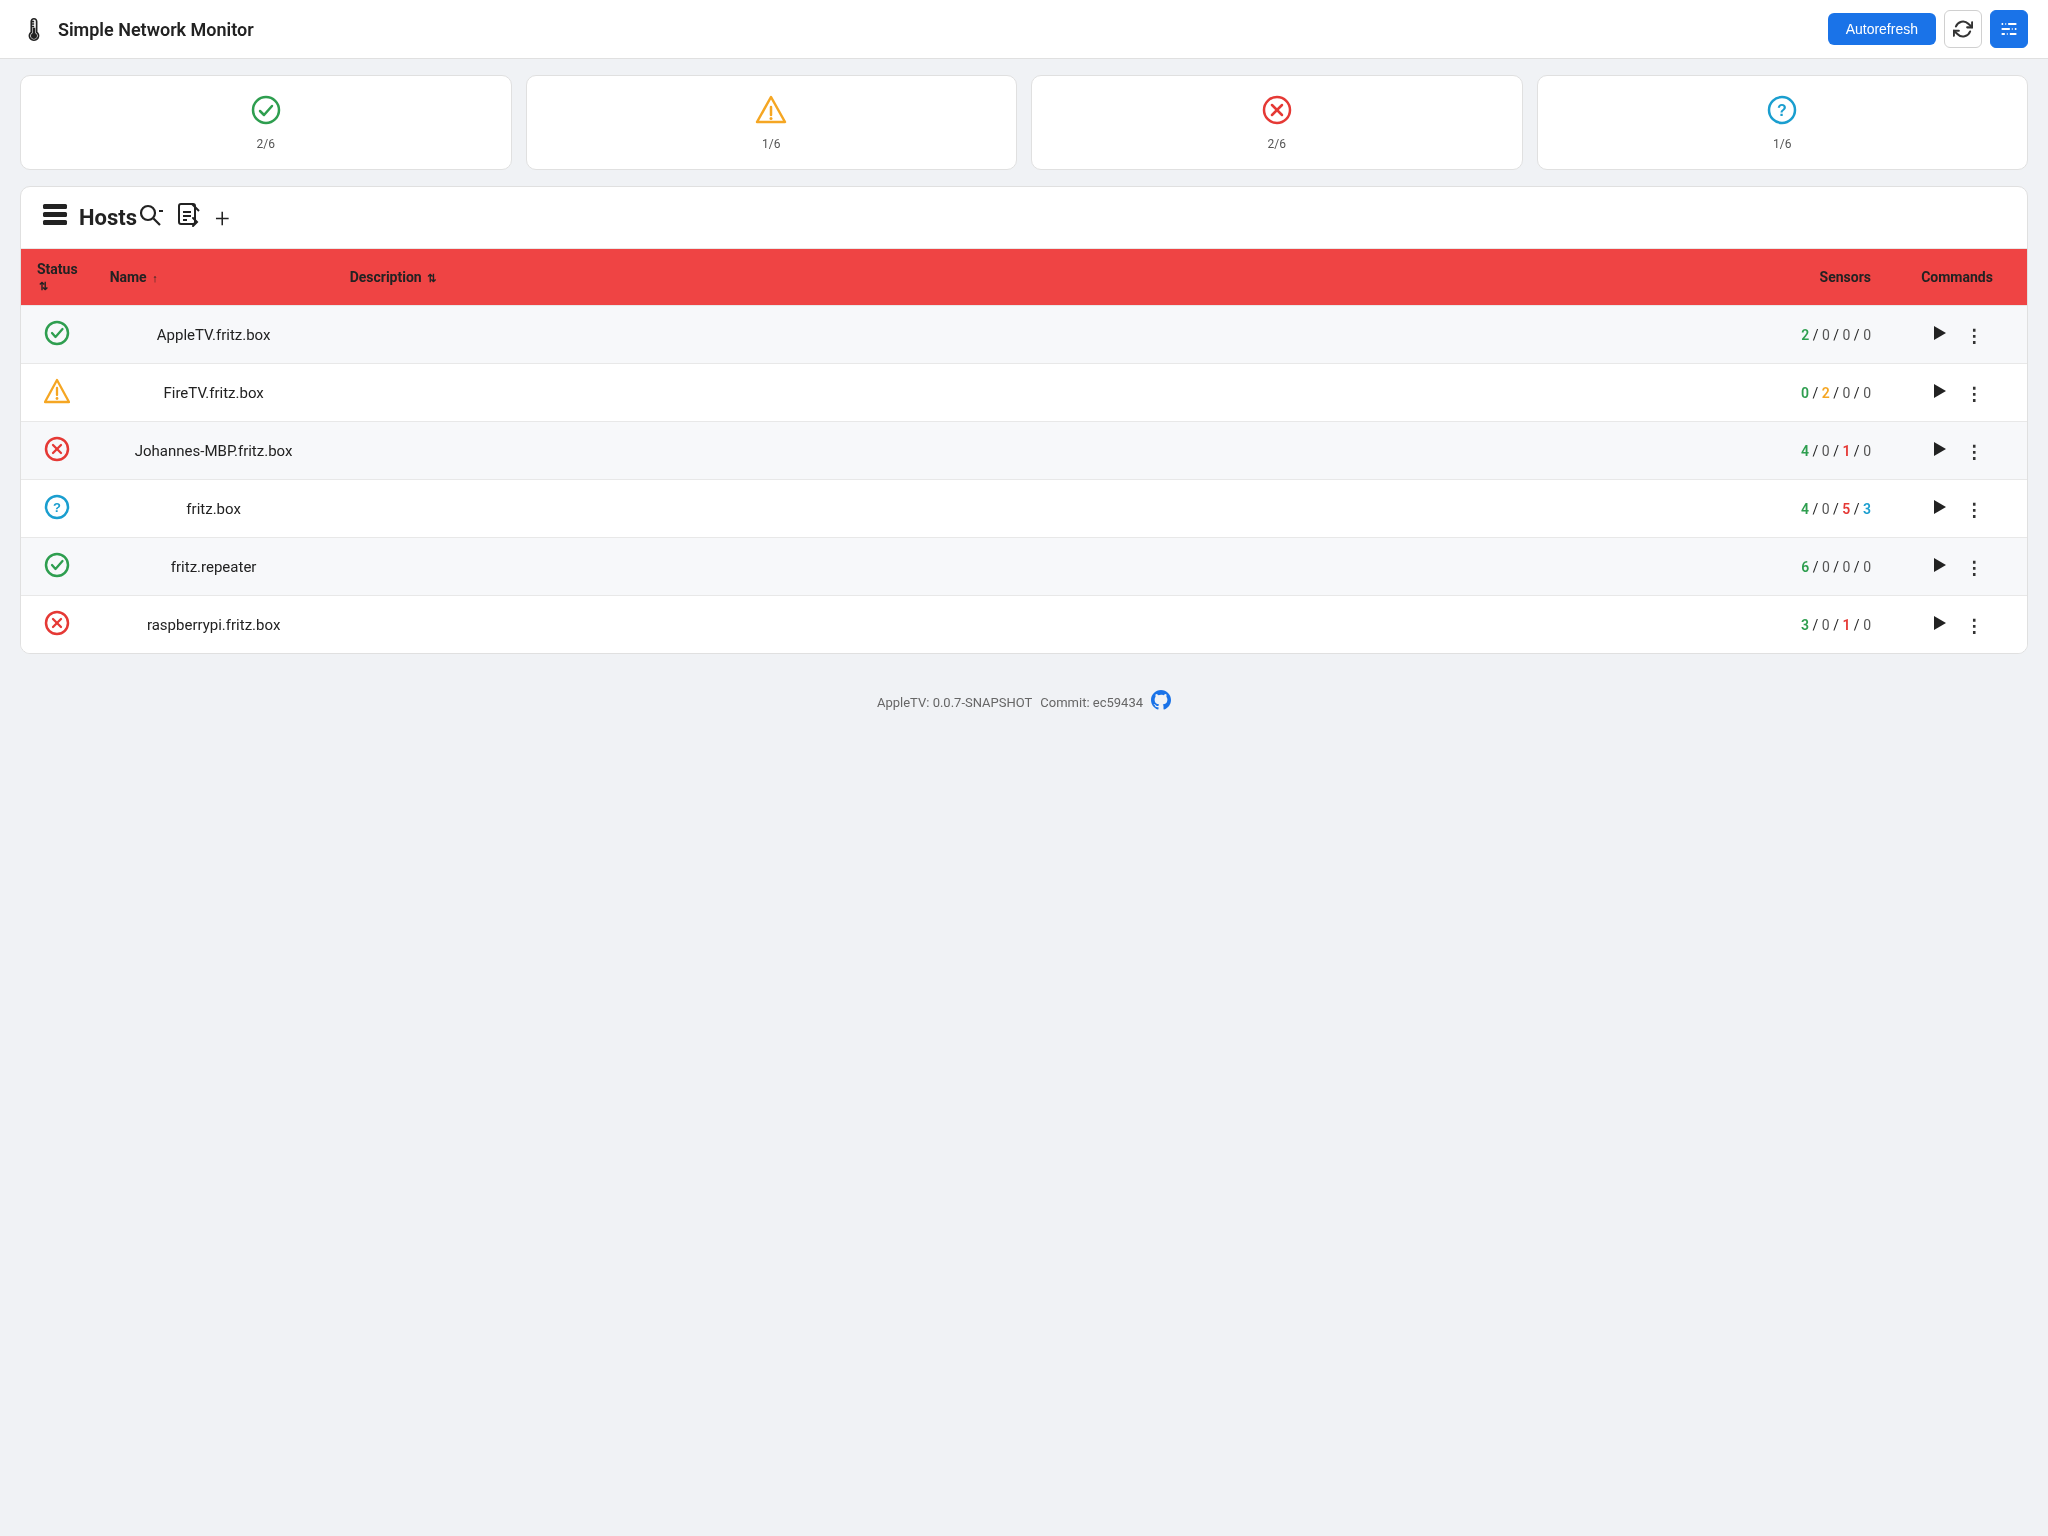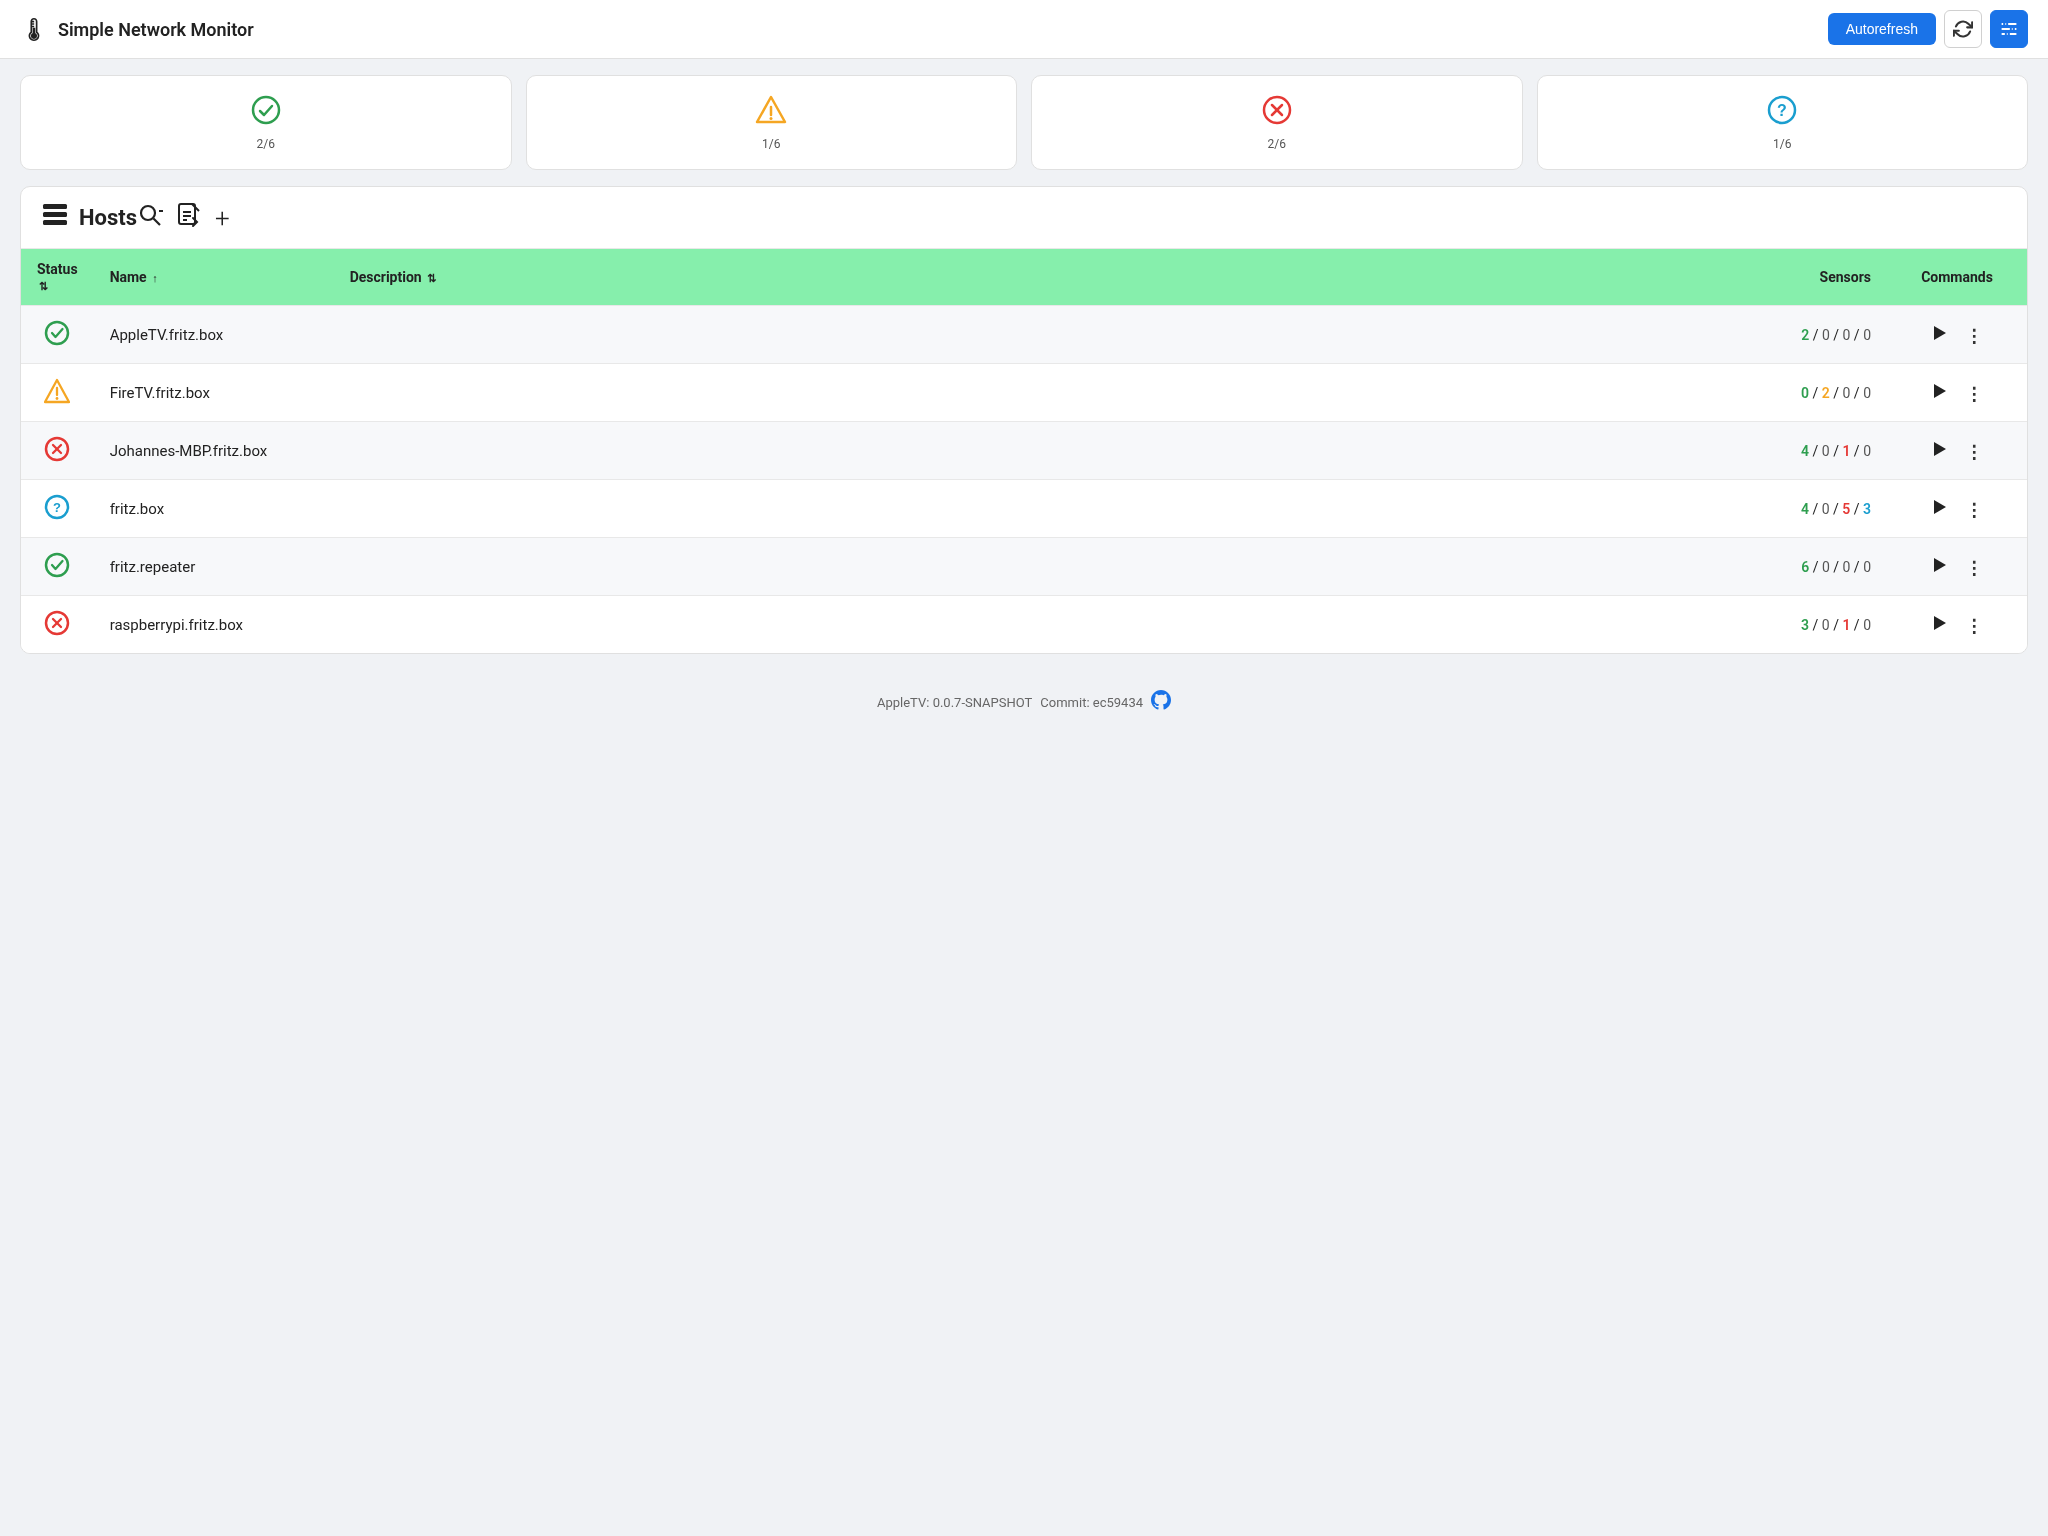--- a/index.html
+++ b/index.html
@@ -117,21 +117,21 @@
       cursor: pointer;
       color: #333;
     }
 
     
     table {
       width: 100%;
       border-collapse: collapse;
     }
     thead tr {
-      background: #86efac;
+      background: #ef4444;
     }
     thead th {
       padding: 12px 16px;
       text-align: left;
       font-weight: 700;
       font-size: 14px;
       color: #222;
       border-bottom: 1px solid #e8e8e8;
     }
     tbody tr {
@@ -142,20 +142,21 @@
     }
     tbody tr:nth-child(even) {
       background: #fff;
     }
     tbody tr:last-child {
       border-bottom: none;
     }
     tbody td {
       padding: 14px 16px;
       font-size: 14px;
+      text-align: center;
     }
     .td-status {
       width: 60px;
       text-align: center;
     }
     .td-name {
       min-width: 200px;
       font-size: 15px;
     }
     .td-desc {

